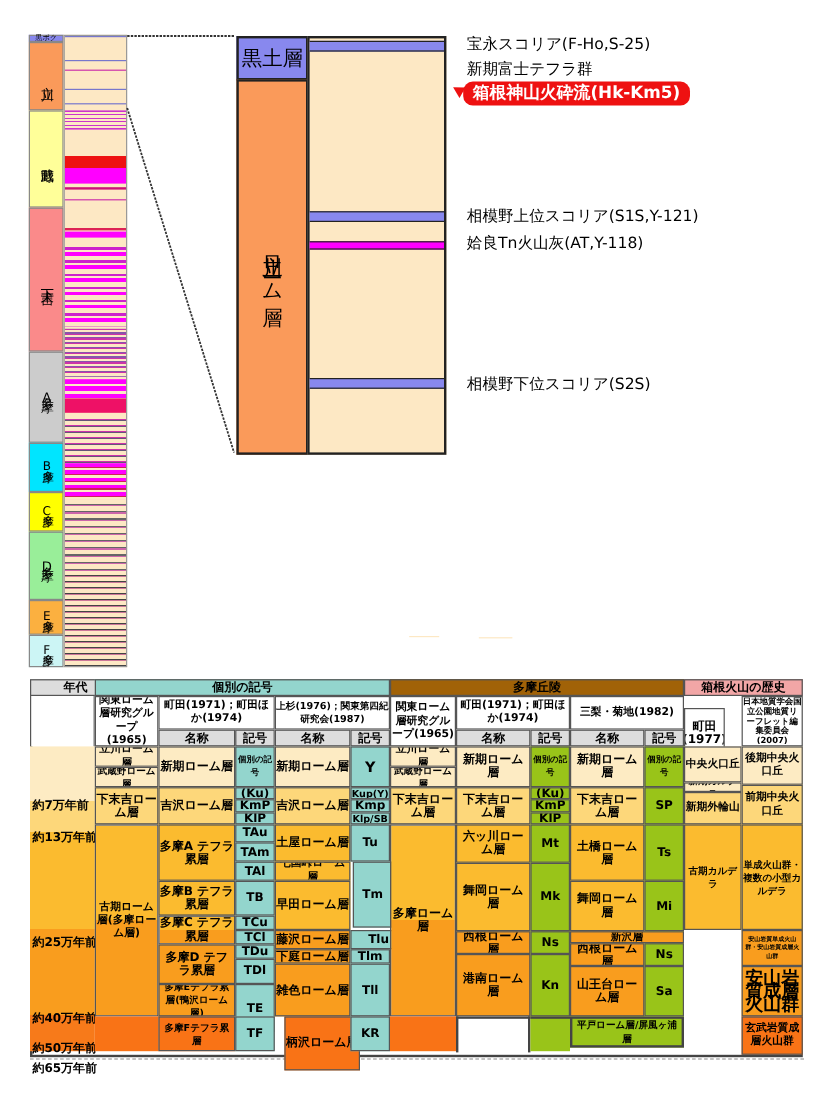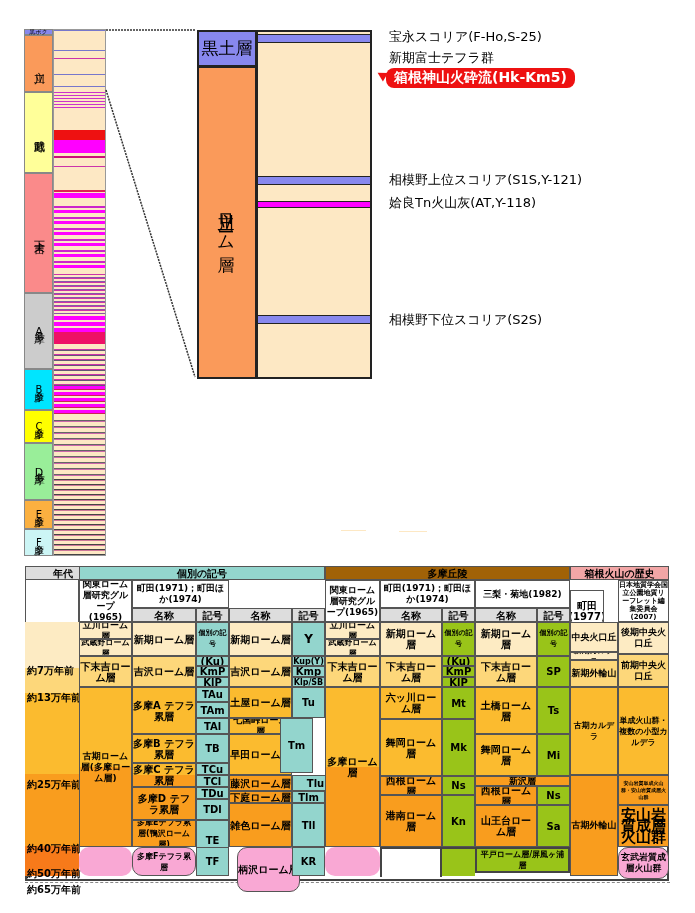--- a/index.html
+++ b/index.html
@@ -23,21 +23,21 @@
   
   .t { position:absolute; left:25px; top:566px; width:644px; height:315px; }
   .c { position:absolute; box-sizing:border-box; border:1px solid #555; display:flex; align-items:center; justify-content:center;
        text-align:center; font-size:10px; line-height:11px; font-weight:bold; overflow:hidden; }
   .hd { background:#ddd; }
   .wh { background:#fff; font-weight:bold; }
   .y1 { background:#fdebc3; }
   .y2 { background:#fdd77a; }
   .o1 { background:#fbbb2f; }
   .o2 { background:#f99d1e; }
-  .o3 { background:#f9a8d4;border-radius:10px; }
+  .o3 { background:#f97316; }
   .tq { background:#93d5cd; }
   .gr { background:#99c419; }
   .pk { background:#f2a6a6; }
   .tqh { background:#93d5cd; }
   .grh { background:#a16207; }
   .age { position:absolute; font-size:10px; font-weight:bold; white-space:nowrap; }
 </style>
 </head>
 <body>
 
@@ -113,20 +113,21 @@
   <div class="age" style="left:2px;top:125px">約13万年前</div>
   <div class="age" style="left:2px;top:212px">約25万年前</div>
   <div class="age" style="left:2px;top:276px">約40万年前</div>
   <div class="age" style="left:2px;top:301px">約50万年前</div>
   <div class="age" style="left:2px;top:317px">約65万年前</div>
   <div class="abs" style="left:0;top:316px;width:645px;border-top:1px dashed #888"></div>
 
   <div class="c tqh" style="left:54px;top:0;width:246px;height:14px">個別の記号</div>
   <div class="c wh" style="left:54px;top:14px;width:53px;height:42px;font-size:9px">関東ローム層研究グループ(1965)</div>
   <div class="c wh" style="left:107px;top:14px;width:97px;height:28px;font-size:9px">町田(1971)；町田ほか(1974)</div>
+  <div class="c wh" style="left:204px;top:14px;width:96px;height:28px;font-size:8px">上杉(1976)；関東第四紀研究会(1987)</div>
   <div class="c hd" style="left:107px;top:42px;width:64px;height:14px">名称</div>
   <div class="c hd" style="left:171px;top:42px;width:33px;height:14px">記号</div>
   <div class="c hd" style="left:204px;top:42px;width:63px;height:14px">名称</div>
   <div class="c hd" style="left:267px;top:42px;width:33px;height:14px">記号</div>
 
   <div class="c y1" style="left:54px;top:56px;width:53px;height:17px;font-size:9px">立川ローム層</div>
   <div class="c y1" style="left:54px;top:73px;width:53px;height:17px;font-size:8px">武蔵野ローム層</div>
   <div class="c y2" style="left:54px;top:90px;width:53px;height:31px">下末吉ローム層</div>
   <div class="c o1" style="left:54px;top:121px;width:53px;height:160px;font-size:9px;background:linear-gradient(#fbbb2f 0 50%,#f99d1e 50%)">古期ローム層(多摩ローム層)</div>
   <div class="c o3" style="left:54px;top:281px;width:53px;height:29px;border:none"></div>
@@ -163,21 +164,21 @@
   <div class="c o2" style="left:204px;top:209px;width:63px;height:16px">藤沢ローム層</div>
   <div class="c o2" style="left:204px;top:225px;width:63px;height:12px">下庭ローム層</div>
   <div class="c o2" style="left:204px;top:237px;width:63px;height:44px">雑色ローム層</div>
   <div class="c o3" style="left:212px;top:281px;width:63px;height:45px">柄沢ローム層</div>
 
   <div class="c tq" style="left:267px;top:56px;width:33px;height:34px;font-size:12px">Y</div>
   <div class="c tq" style="left:267px;top:90px;width:33px;height:10px;font-size:8px">Kup(Y)</div>
   <div class="c tq" style="left:267px;top:100px;width:33px;height:11px">Kmp</div>
   <div class="c tq" style="left:267px;top:111px;width:33px;height:10px;font-size:8px">Klp/SB</div>
   <div class="c tq" style="left:267px;top:121px;width:33px;height:31px">Tu</div>
-  <div class="c tq" style="left:255px;top:152px;width:33px;height:55px">Tm</div>
+  <div class="c tq" style="left:269px;top:152px;width:33px;height:55px">Tm</div>
   <div class="c tq" style="left:267px;top:209px;width:47px;height:16px">Tlu</div>
   <div class="c tq" style="left:267px;top:225px;width:33px;height:12px">Tlm</div>
   <div class="c tq" style="left:267px;top:237px;width:33px;height:44px">Tll</div>
   <div class="c tq" style="left:267px;top:281px;width:33px;height:29px">KR</div>
 
   <div class="c grh" style="left:300px;top:0;width:245px;height:14px">多摩丘陵</div>
   <div class="c wh" style="left:300px;top:14px;width:55px;height:42px;font-size:9px">関東ローム層研究グループ(1965)</div>
   <div class="c wh" style="left:355px;top:14px;width:95px;height:28px;font-size:9px">町田(1971)；町田ほか(1974)</div>
   <div class="c wh" style="left:450px;top:14px;width:95px;height:28px;font-size:9px">三梨・菊地(1982)</div>
   <div class="c hd" style="left:355px;top:42px;width:62px;height:14px">名称</div>
@@ -226,21 +227,20 @@
   <div class="c gr" style="left:512px;top:239px;width:33px;height:42px">Sa</div>
 
   <div class="c pk" style="left:545px;top:0;width:99px;height:14px">箱根火山の歴史</div>
   <div class="c wh" style="left:545px;top:24px;width:34px;height:42px;font-size:10px">町田(1977)</div>
   <div class="c wh" style="left:593px;top:14px;width:51px;height:42px;font-size:7px;line-height:8px">日本地質学会国立公園地質リーフレット編集委員会(2007)</div>
 
   <div class="c y1" style="left:545px;top:56px;width:48px;height:30px;font-size:9px">中央火口丘</div>
   <div class="c y1" style="left:545px;top:86px;width:48px;height:8px;font-size:8px">新期カルデラ</div>
   <div class="c y2" style="left:545px;top:94px;width:48px;height:27px;font-size:9px">新期外輪山</div>
   <div class="c o1" style="left:545px;top:121px;width:48px;height:88px;font-size:8px">古期カルデラ</div>
-  <div class="c o2" style="left:545px;top:209px;width:48px;height:101px;font-size:9px">古期外輪山</div>
 
   <div class="c y1" style="left:593px;top:56px;width:51px;height:32px;font-size:9px">後期中央火口丘</div>
   <div class="c y2" style="left:593px;top:88px;width:51px;height:33px;font-size:9px">前期中央火口丘</div>
   <div class="c o1" style="left:593px;top:121px;width:51px;height:88px;font-size:8px">単成火山群・複数の小型カルデラ</div>
   <div class="c o2" style="left:593px;top:209px;width:51px;height:30px;font-size:5px;line-height:7px">安山岩質単成火山群・安山岩質成層火山群</div>
   <div class="c o2" style="left:593px;top:239px;width:51px;height:42px;font-size:15px">安山岩質成層火山群</div>
   <div class="c o3" style="left:593px;top:281px;width:51px;height:32px;font-size:9px">玄武岩質成層火山群</div>
 </div>
 
 </body></html>

